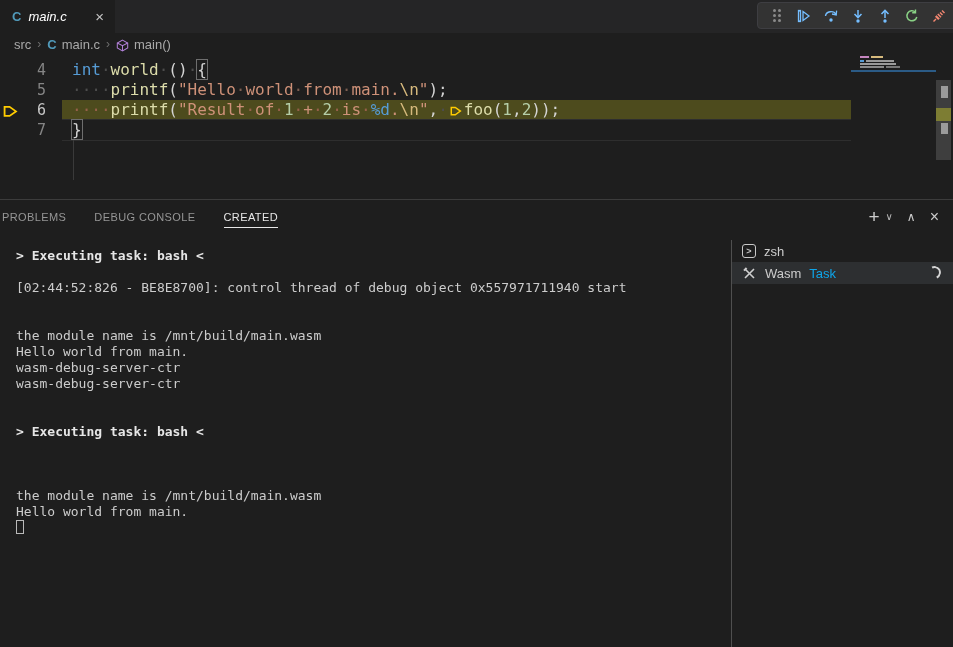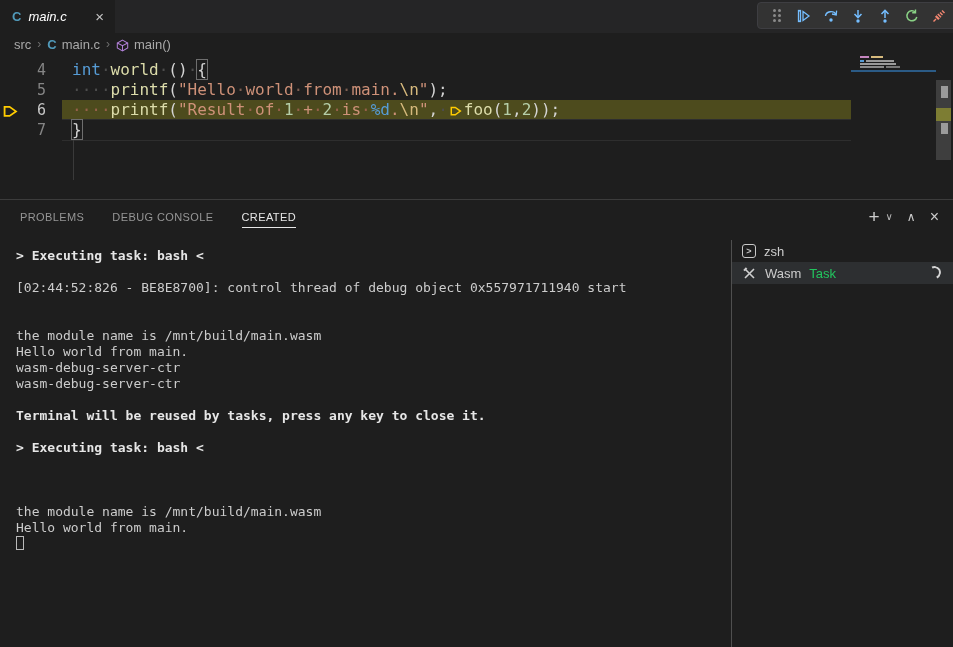--- a/index.html
+++ b/index.html
@@ -52,41 +52,41 @@
   
   .minimap { position:absolute; left:851px; top:0; width:83px; height:144px; }
   .minimap i { position:absolute; display:block; }
   .overview { position:absolute; left:934px; top:0; width:19px; height:144px; }
   .ov-slider { position:absolute; left:2px; top:25px; width:15px; height:80px; background:#3e3e3e; }
   .ov-mark { position:absolute; }
 
   
   .panel { position:absolute; left:0; top:199px; width:953px; height:448px; border-top:1px solid #3c3c3c; }
   .phead { position:relative; height:33px; }
-  .ptabs { display:flex; gap:28px; margin-left:20px; height:33px; align-items:center; }
+  .ptabs { display:flex; gap:28px; margin-left:2px; height:33px; align-items:center; }
   .ptab { font-size:11px; letter-spacing:.4px; color:#969696; padding:6px 0 4px; border-bottom:1px solid transparent; }
   .ptab.active { color:#e7e7e7; border-bottom:1px solid #e7e7e7; }
   .pactions { position:absolute; right:14px; top:0; height:33px; display:flex; align-items:center; gap:14px; color:#cccccc; }
   .pact { display:flex; align-items:center; }
   .g-plus{font-size:19px; font-weight:300;} .g-chev{font-size:10px; margin-left:-8px; color:#bbb;}
   .g-up{font-size:12px;} .g-x{font-size:16px;}
 
   .pbody { position:absolute; left:0; top:40px; width:877px; height:415px; }
   .term { position:absolute; left:0; top:0; width:731px; height:415px; overflow:hidden;
           padding:8px 0 0 16px; font-family:"DejaVu Sans Mono", monospace; font-size:13px; color:#cccccc; }
   .tline { height:16px; line-height:16px; white-space:pre; }
   .tline.b { font-weight:bold; color:#e6e6e6; }
   .cursor-block { display:inline-block; width:8px; height:14px; border:1px solid #b9b9b9; vertical-align:-2px; }
 
   
   .tside { position:absolute; left:731px; top:0; width:222px; height:415px; border-left:1px solid #4f4f4f; }
   .trow { height:22px; display:flex; align-items:center; padding-left:10px; gap:8px;
           font-size:13px; color:#cccccc; position:relative; }
   .trow.sel { background:#2d2f31; }
-  .trow .sec { color:#22c55e; }
+  .trow .sec { color:#0ea5e9; }
   .term-glyph { width:14px; height:14px; border:1px solid #c8c8c8; border-radius:3px; color:#c8c8c8;
                 font-size:9px; line-height:12px; text-align:center; font-weight:bold; flex:none; }
   .spinner { position:absolute; right:12px; top:4px; width:13px; height:13px; border-radius:50%;
              border:2px solid #d4d4d4; border-right-color:transparent; border-top-color:transparent;
              transform:rotate(200deg); }
 </style>
 </head>
 <body>
 
 <div class="window">
@@ -242,21 +242,20 @@
           <div class="tline b">&gt; Executing task: bash &lt;</div>
           <div class="tline"></div>
           <div class="tline">[02:44:52:826 - BE8E8700]: control thread of debug object 0x557971711940 start</div>
           <div class="tline"></div>
           <div class="tline"></div>
           <div class="tline">the module name is /mnt/build/main.wasm</div>
           <div class="tline">Hello world from main.</div>
           <div class="tline">wasm-debug-server-ctr</div>
           <div class="tline">wasm-debug-server-ctr</div>
           <div class="tline"></div>
-          <div class="tline b">Terminal will be reused by tasks, press any key to close it.</div>
           <div class="tline"></div>
           <div class="tline b">&gt; Executing task: bash &lt;</div>
           <div class="tline"></div>
           <div class="tline"></div>
           <div class="tline"></div>
           <div class="tline">the module name is /mnt/build/main.wasm</div>
           <div class="tline">Hello world from main.</div>
           <div class="tline"><span class="cursor-block"></span></div>
         </div>
       <div class="tside" id="tside">

